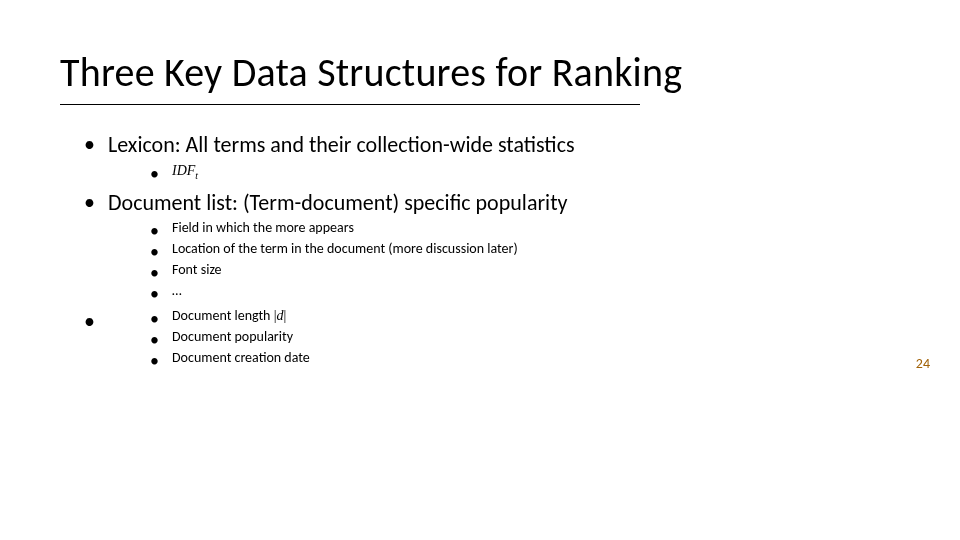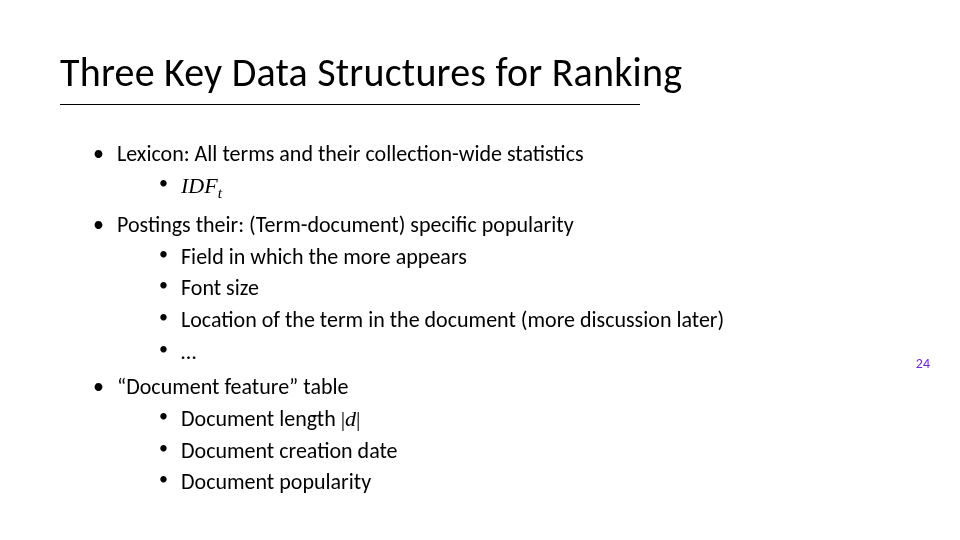--- a/index.html
+++ b/index.html
@@ -38,21 +38,21 @@
   .body {
     position: absolute;
     left: 80px;
     top: 130px;
     width: 800px;
     font-size: 20px;
     line-height: 1.35;
   }
   ul.level1 {
     list-style: none;
-    margin: 9px;
+    margin: 0;
     padding: 0;
   }
   ul.level1 > li {
     position: relative;
     padding-left: 28px;
     margin-bottom: 4px;
     font-size: 22px;
   }
   ul.level1 > li::before {
     content: "•";
@@ -63,21 +63,21 @@
   }
   ul.level2 {
     list-style: none;
     margin: 2px 0 6px 0;
     padding: 0 0 0 40px;
   }
   ul.level2 > li {
     position: relative;
     padding-left: 24px;
     margin-bottom: 2px;
-    font-size: 22px;
+    font-size: 14px;
   }
   ul.level2 > li::before {
     content: "•";
     position: absolute;
     left: 2px;
     top: 0;
     font-size: 18px;
   }
   .math-i {
     font-family: "Cambria Math", "Times New Roman", serif;
@@ -91,21 +91,21 @@
     font-size: 0.7em;
     vertical-align: sub;
     font-family: "Cambria Math", "Times New Roman", serif;
     font-style: italic;
   }
   .page-num {
     position: absolute;
     right: 30px;
     bottom: 20px;
     font-size: 14px;
-    color: #6d28d9;
+    color: #a16207;
   }
 </style>
 </head>
 <body>
 
 <div class="slide">
 
   <div class="title">Three Key Data Structures for Ranking</div>
   <div class="title-underline"></div>
 
@@ -115,37 +115,36 @@
       <li>
         <span>Lexicon: </span><span>All terms and their collection-wide statistics</span>
         <ul class="level2">
           <li>
             <span class="math-i">IDF</span><span class="sub">t</span>
           </li>
         </ul>
       </li>
 
       <li>
-        <span>Postings their: </span><span>(Term-document) specific popularity</span>
+        <span>Document list: </span><span>(Term-document) specific popularity</span>
         <ul class="level2">
           <li>Field in which the more appears</li>
+          <li>Location of the term in the document (more discussion later)</li>
           <li>Font size</li>
-          <li>Location of the term in the document (more discussion later)</li>
           <li>…</li>
         </ul>
       </li>
 
       <li>
-        <span>“Document feature” table</span>
         <ul class="level2">
           <li>
             <span>Document length </span><span class="math-r">|<span class="math-i">d</span>|</span>
           </li>
+          <li>Document popularity</li>
           <li>Document creation date</li>
-          <li>Document popularity</li>
         </ul>
       </li>
 
     </ul>
   </div>
 
   <div class="page-num">24</div>
 </div>
 
 </body></html>

